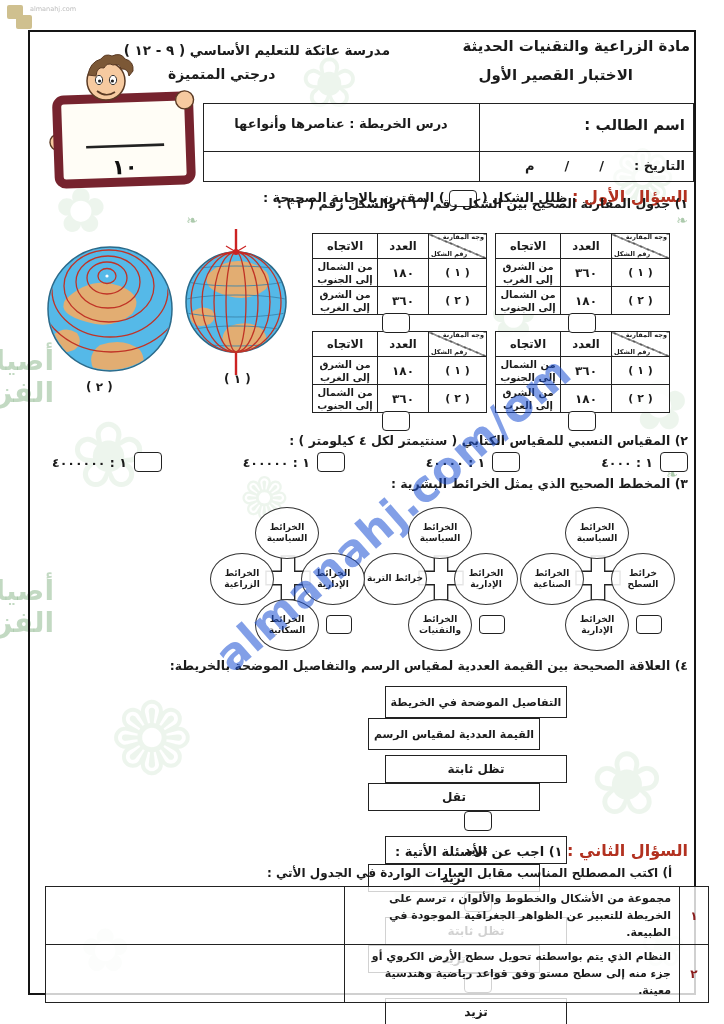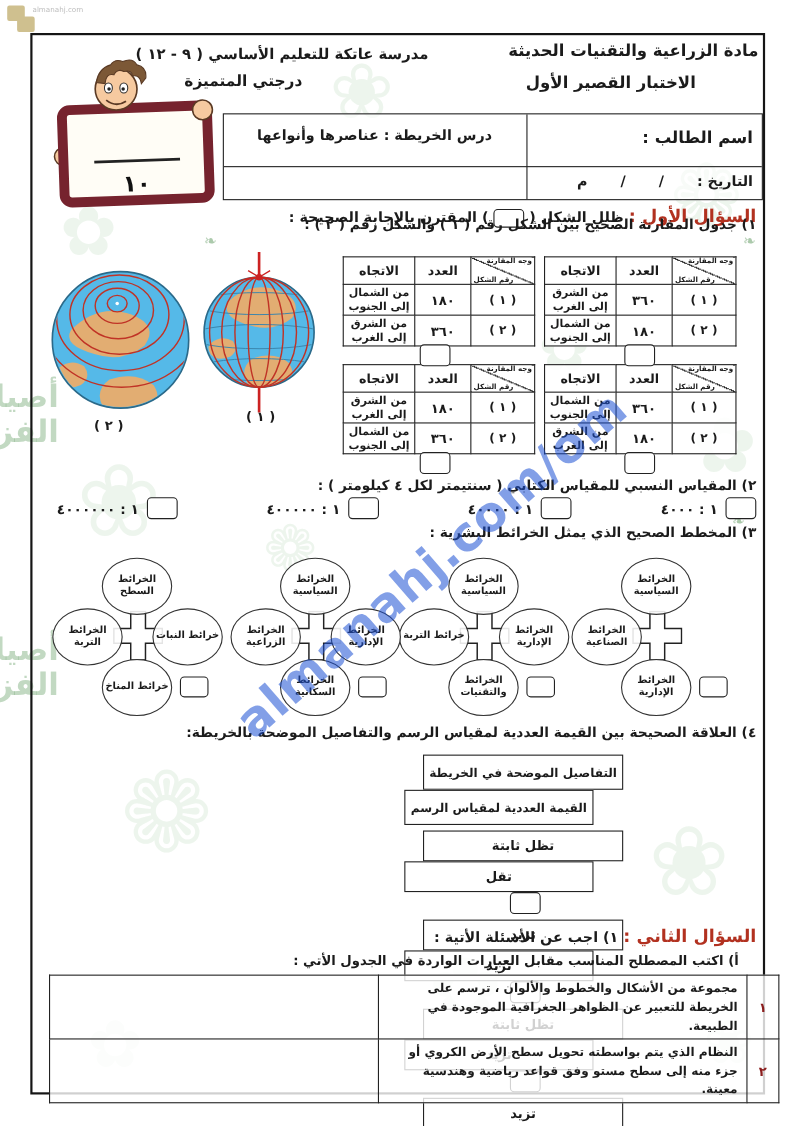--- a/index.html
+++ b/index.html
@@ -309,20 +309,21 @@
     </div>
   </div>
 
   <div class="qline" style="top:476px;font-size:12.5px;">٣) المخطط الصحيح الذي يمثل الخرائط البشرية :</div>
 
   <div class="cluster" style="left:520px;">
     <svg class="plus" width="46" height="46" viewBox="0 0 48 48">
         <path d="M17,1 h14 v16 h16 v14 h-16 v16 h-14 v-16 h-16 v-14 h16 z" fill="#fff" stroke="#222" stroke-width="1.4"></path>
       </svg>
     <div class="ell ell-top">الخرائط السياسية</div>
+    <div class="ell ell-right">خرائط السطح</div>
     <div class="ell ell-left">الخرائط الصناعية</div>
     <div class="ell ell-bottom">الخرائط الإدارية</div>
     <div class="cb"></div>
   </div>
 
   <div class="cluster" style="left:363px;">
     <svg class="plus" width="46" height="46" viewBox="0 0 48 48">
         <path d="M17,1 h14 v16 h16 v14 h-16 v16 h-14 v-16 h-16 v-14 h16 z" fill="#fff" stroke="#222" stroke-width="1.4"></path>
       </svg>
     <div class="ell ell-top">الخرائط السياسية</div>
@@ -336,30 +337,20 @@
     <svg class="plus" width="46" height="46" viewBox="0 0 48 48">
         <path d="M17,1 h14 v16 h16 v14 h-16 v16 h-14 v-16 h-16 v-14 h16 z" fill="#fff" stroke="#222" stroke-width="1.4"></path>
       </svg>
     <div class="ell ell-top">الخرائط السياسية</div>
     <div class="ell ell-right">الخرائط الإدارية</div>
     <div class="ell ell-left">الخرائط الزراعية</div>
     <div class="ell ell-bottom">الخرائط السكانية</div>
     <div class="cb"></div>
   </div>
 
-  <div class="cluster" style="left:48px;">
-    <svg class="plus" width="46" height="46" viewBox="0 0 48 48">
-        <path d="M17,1 h14 v16 h16 v14 h-16 v16 h-14 v-16 h-16 v-14 h16 z" fill="#fff" stroke="#222" stroke-width="1.4"></path>
-      </svg>
-    <div class="ell ell-top">الخرائط السطح</div>
-    <div class="ell ell-right">خرائط النبات</div>
-    <div class="ell ell-left">الخرائط التربة</div>
-    <div class="ell ell-bottom">خرائط المناخ</div>
-    <div class="cb"></div>
-  </div>
 
   <div class="qline" style="top:658px;font-size:12.5px;">٤) العلاقة الصحيحة بين القيمة العددية لمقياس الرسم والتفاصيل الموضحة بالخريطة:</div>
   <div class="rel">
     <div class="relrow">
       <div class="relcell relhead rdetails">التفاصيل الموضحة في الخريطة</div>
       <div class="relcell relhead rvalue">القيمة العددية لمقياس الرسم</div>
       <div style="width:26px;"></div>
     </div>
     <div class="relrow">
       <div class="relcell reldata rdetails">تظل ثابتة</div>

